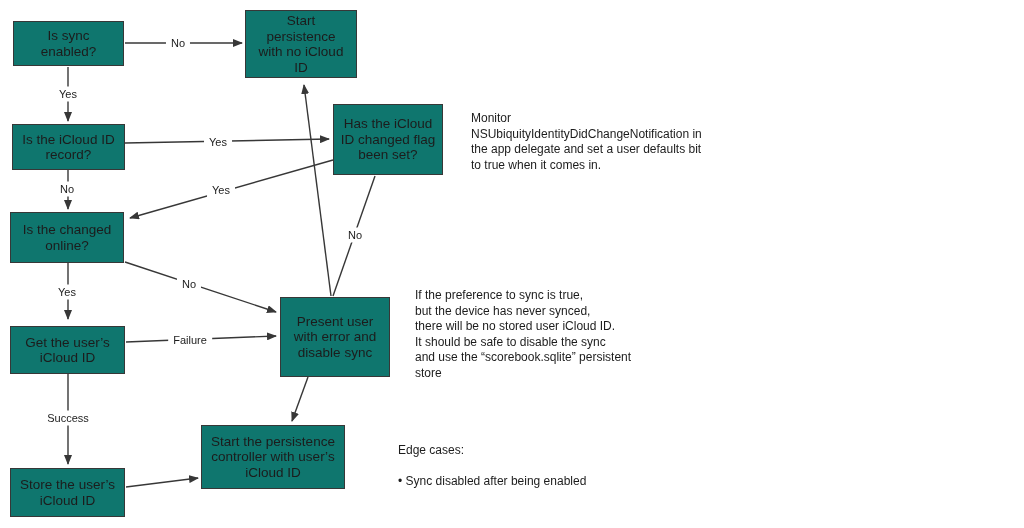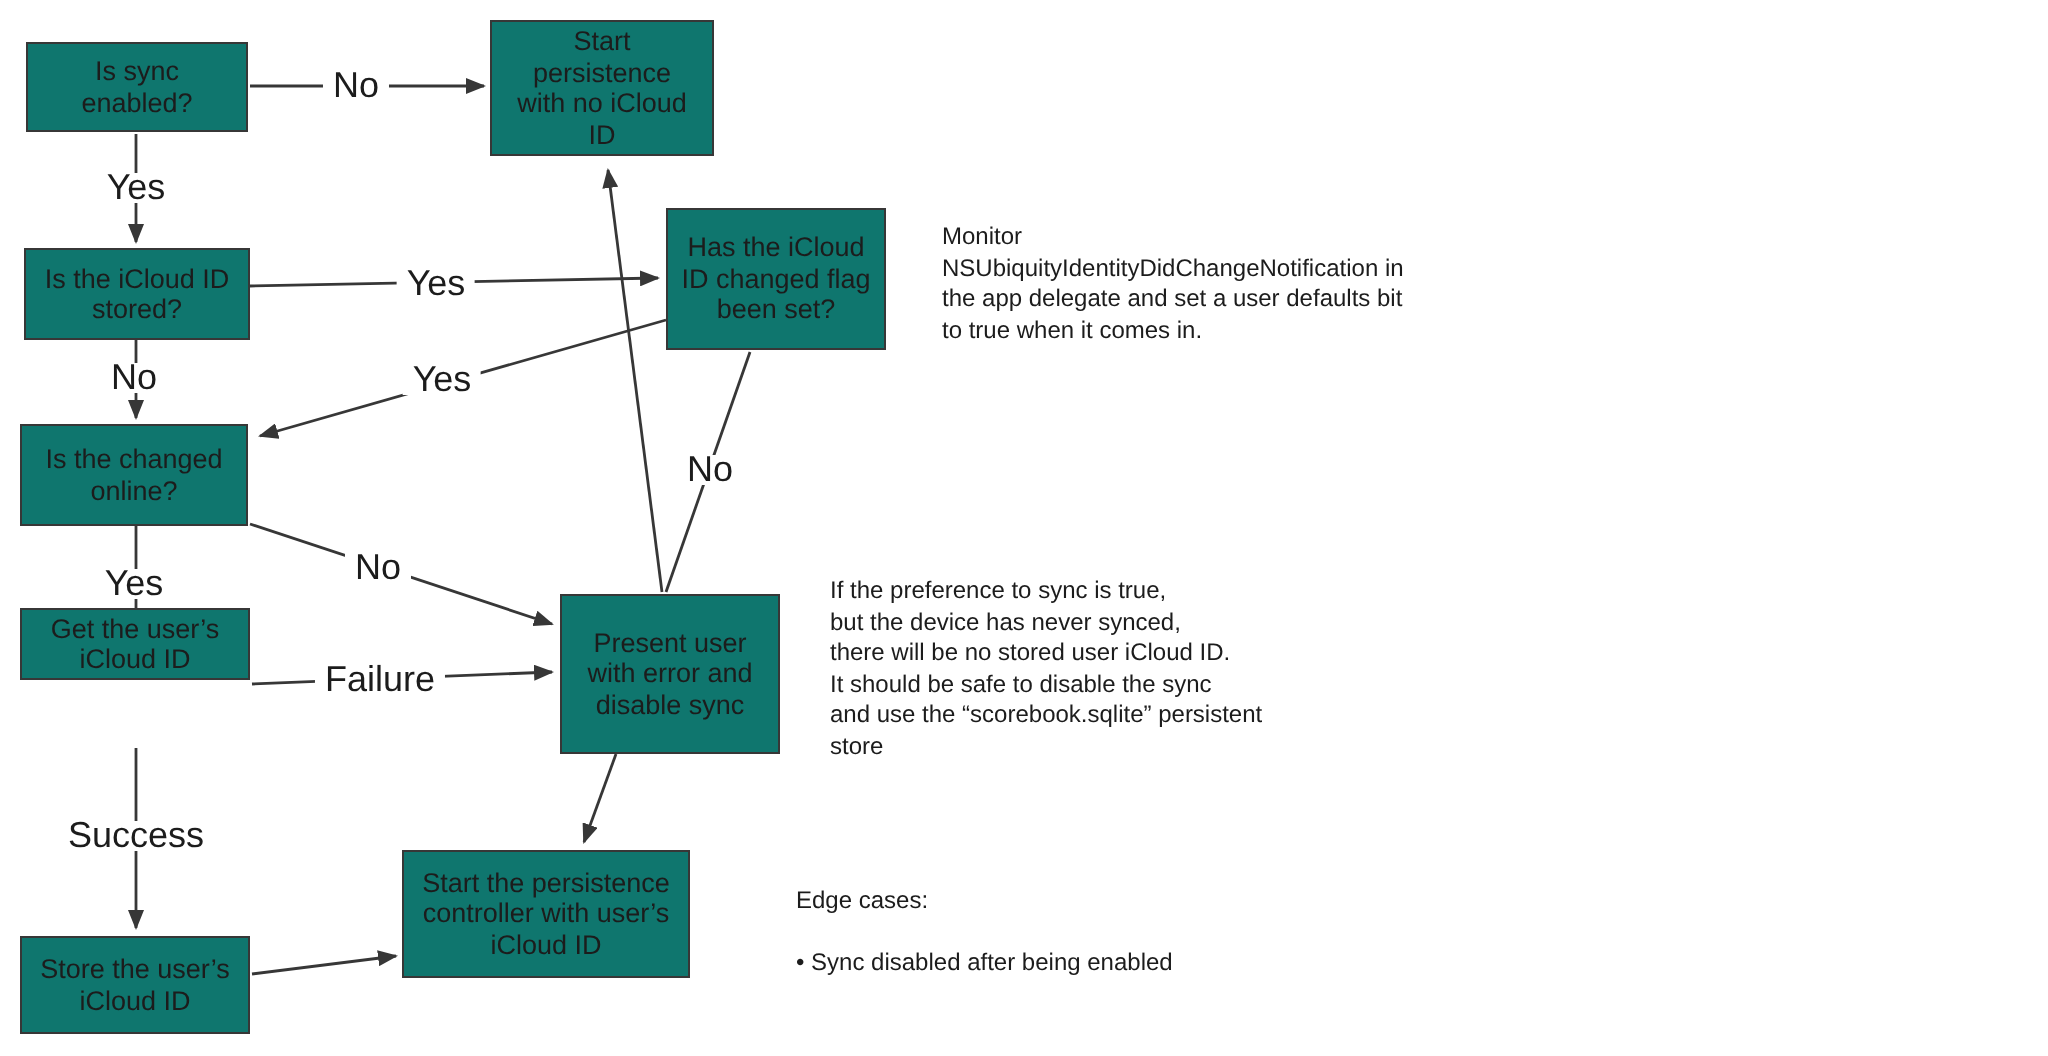--- a/index.html
+++ b/index.html
@@ -37,21 +37,21 @@
     font-size: 13.5px;
     line-height: 15.5px;
     color: var(--text);
     white-space: pre-line;
   }
   .lbl {
     position: absolute;
     transform: translate(-50%, -50%);
     background: #fff;
     padding: 0 5px;
-    font-size: 18px;
+    font-size: 11px;
     line-height: 15px;
     color: var(--text);
     white-space: nowrap;
   }
   .note {
     position: absolute;
     font-size: 12px;
     line-height: 15.5px;
     color: var(--text);
     white-space: pre-line;
@@ -86,34 +86,34 @@
 
   <div class="node" style="left:13px;top:21px;width:111px;height:45px">Is sync
 enabled?</div>
 
   <div class="node" style="left:245px;top:10px;width:112px;height:68px">Start
 persistence
 with no iCloud
 ID</div>
 
   <div class="node" style="left:12px;top:124px;width:113px;height:46px">Is the iCloud ID
-stored?</div>
+record?</div>
 
   <div class="node" style="left:333px;top:104px;width:110px;height:71px">Has the iCloud
 ID changed flag
 been set?</div>
 
   <div class="node" style="left:10px;top:212px;width:114px;height:51px">Is the changed
 online?</div>
 
   <div class="node" style="left:280px;top:297px;width:110px;height:80px">Present user
 with error and
 disable sync</div>
 
-  <div class="node" style="left:10px;top:304px;width:115px;height:36px">Get the user’s
+  <div class="node" style="left:10px;top:326px;width:115px;height:48px">Get the user’s
 iCloud ID</div>
 
   <div class="node" style="left:10px;top:468px;width:115px;height:49px">Store the user’s
 iCloud ID</div>
 
   <div class="node" style="left:201px;top:425px;width:144px;height:64px">Start the persistence
 controller with user’s
 iCloud ID</div>
 
   <div class="lbl" style="left:178px;top:43px">No</div>

